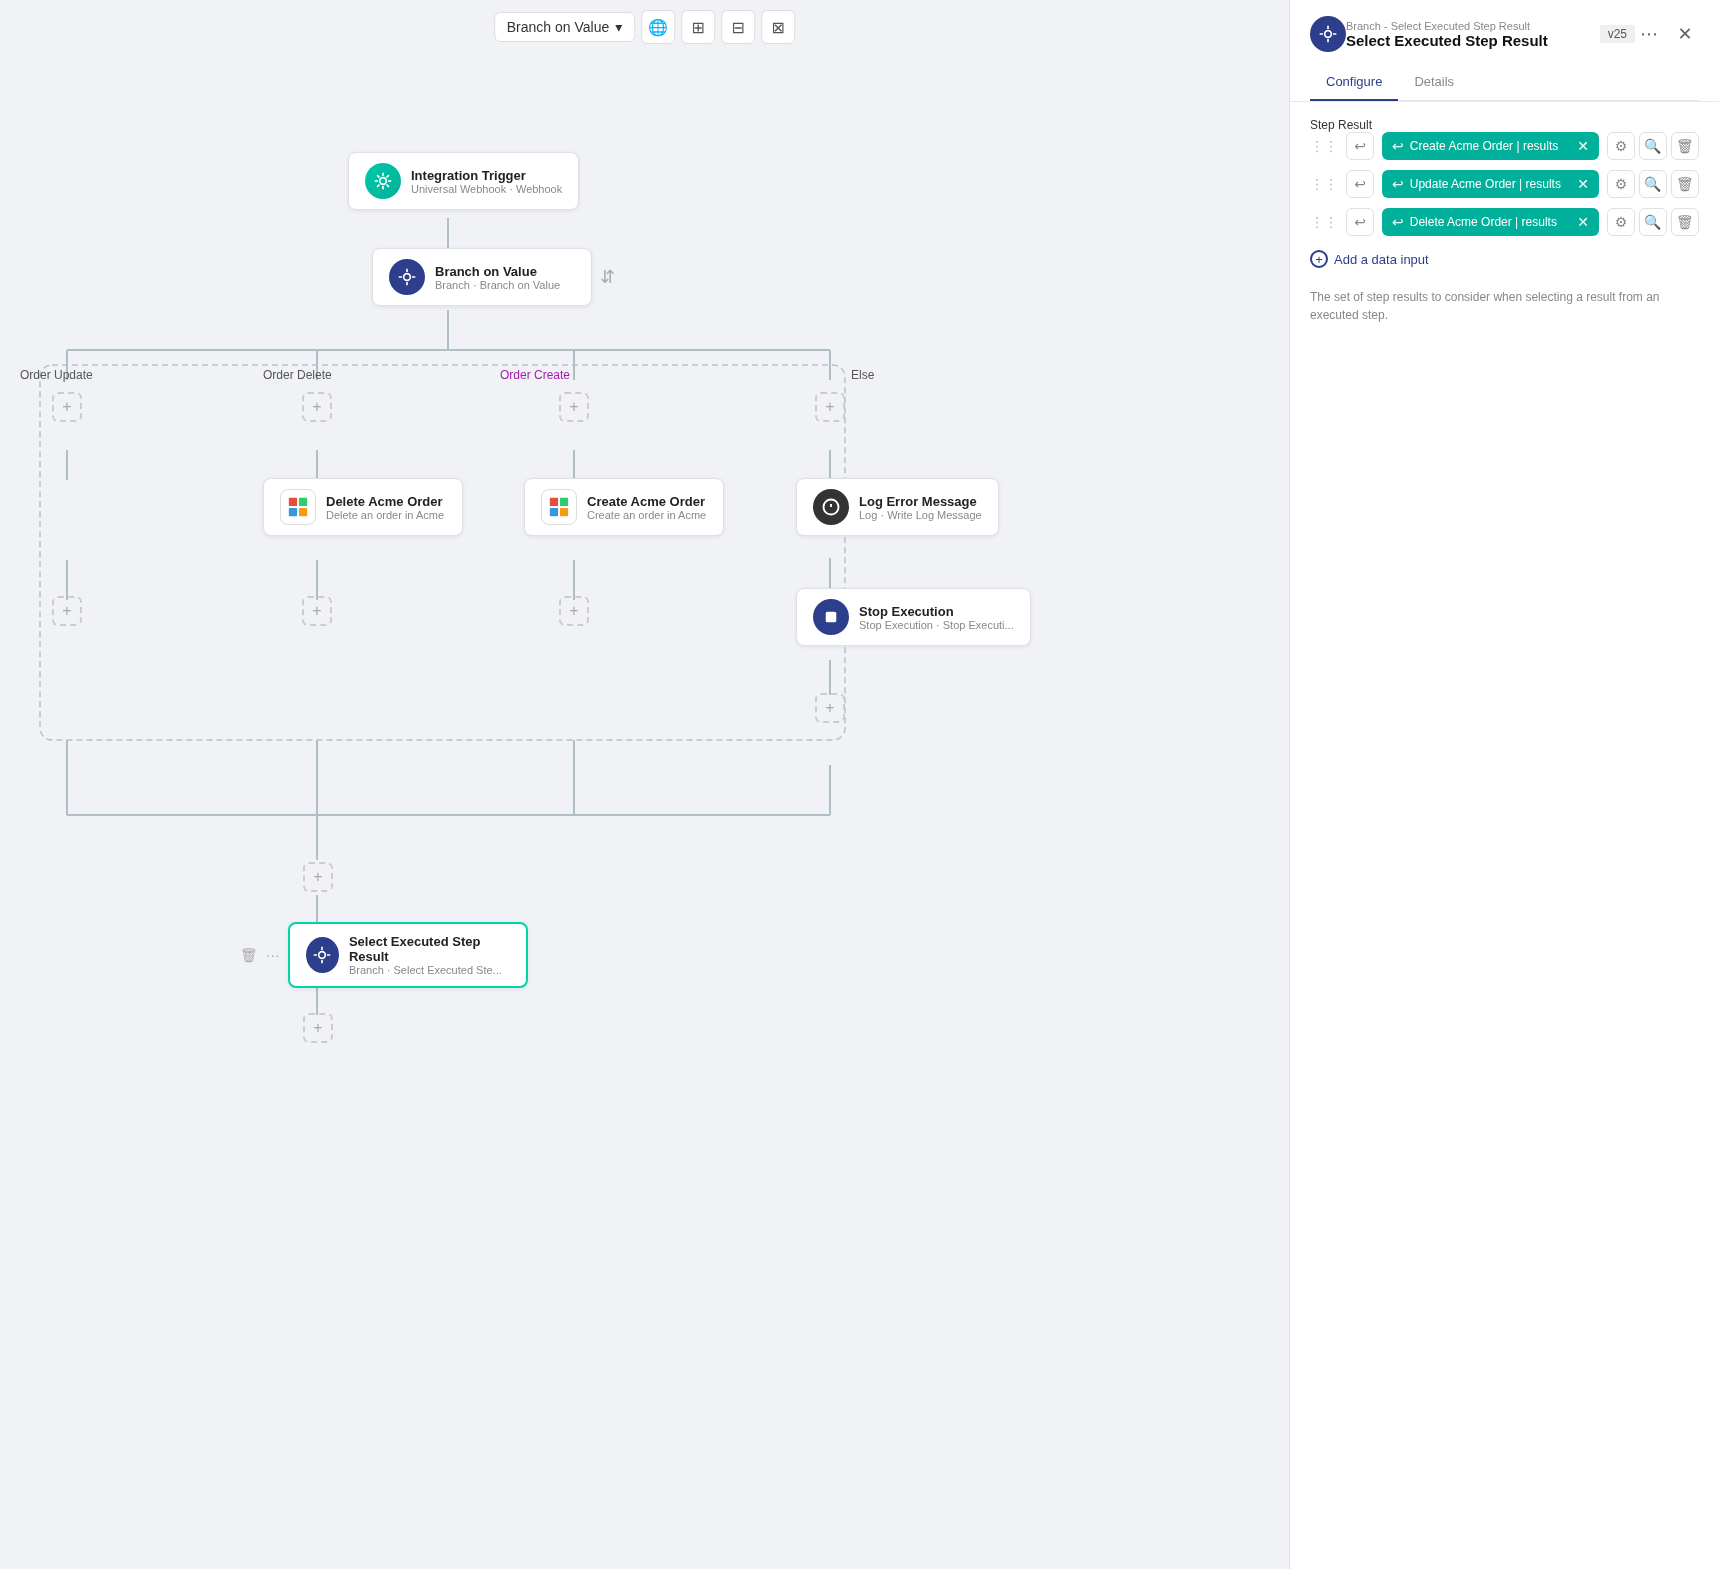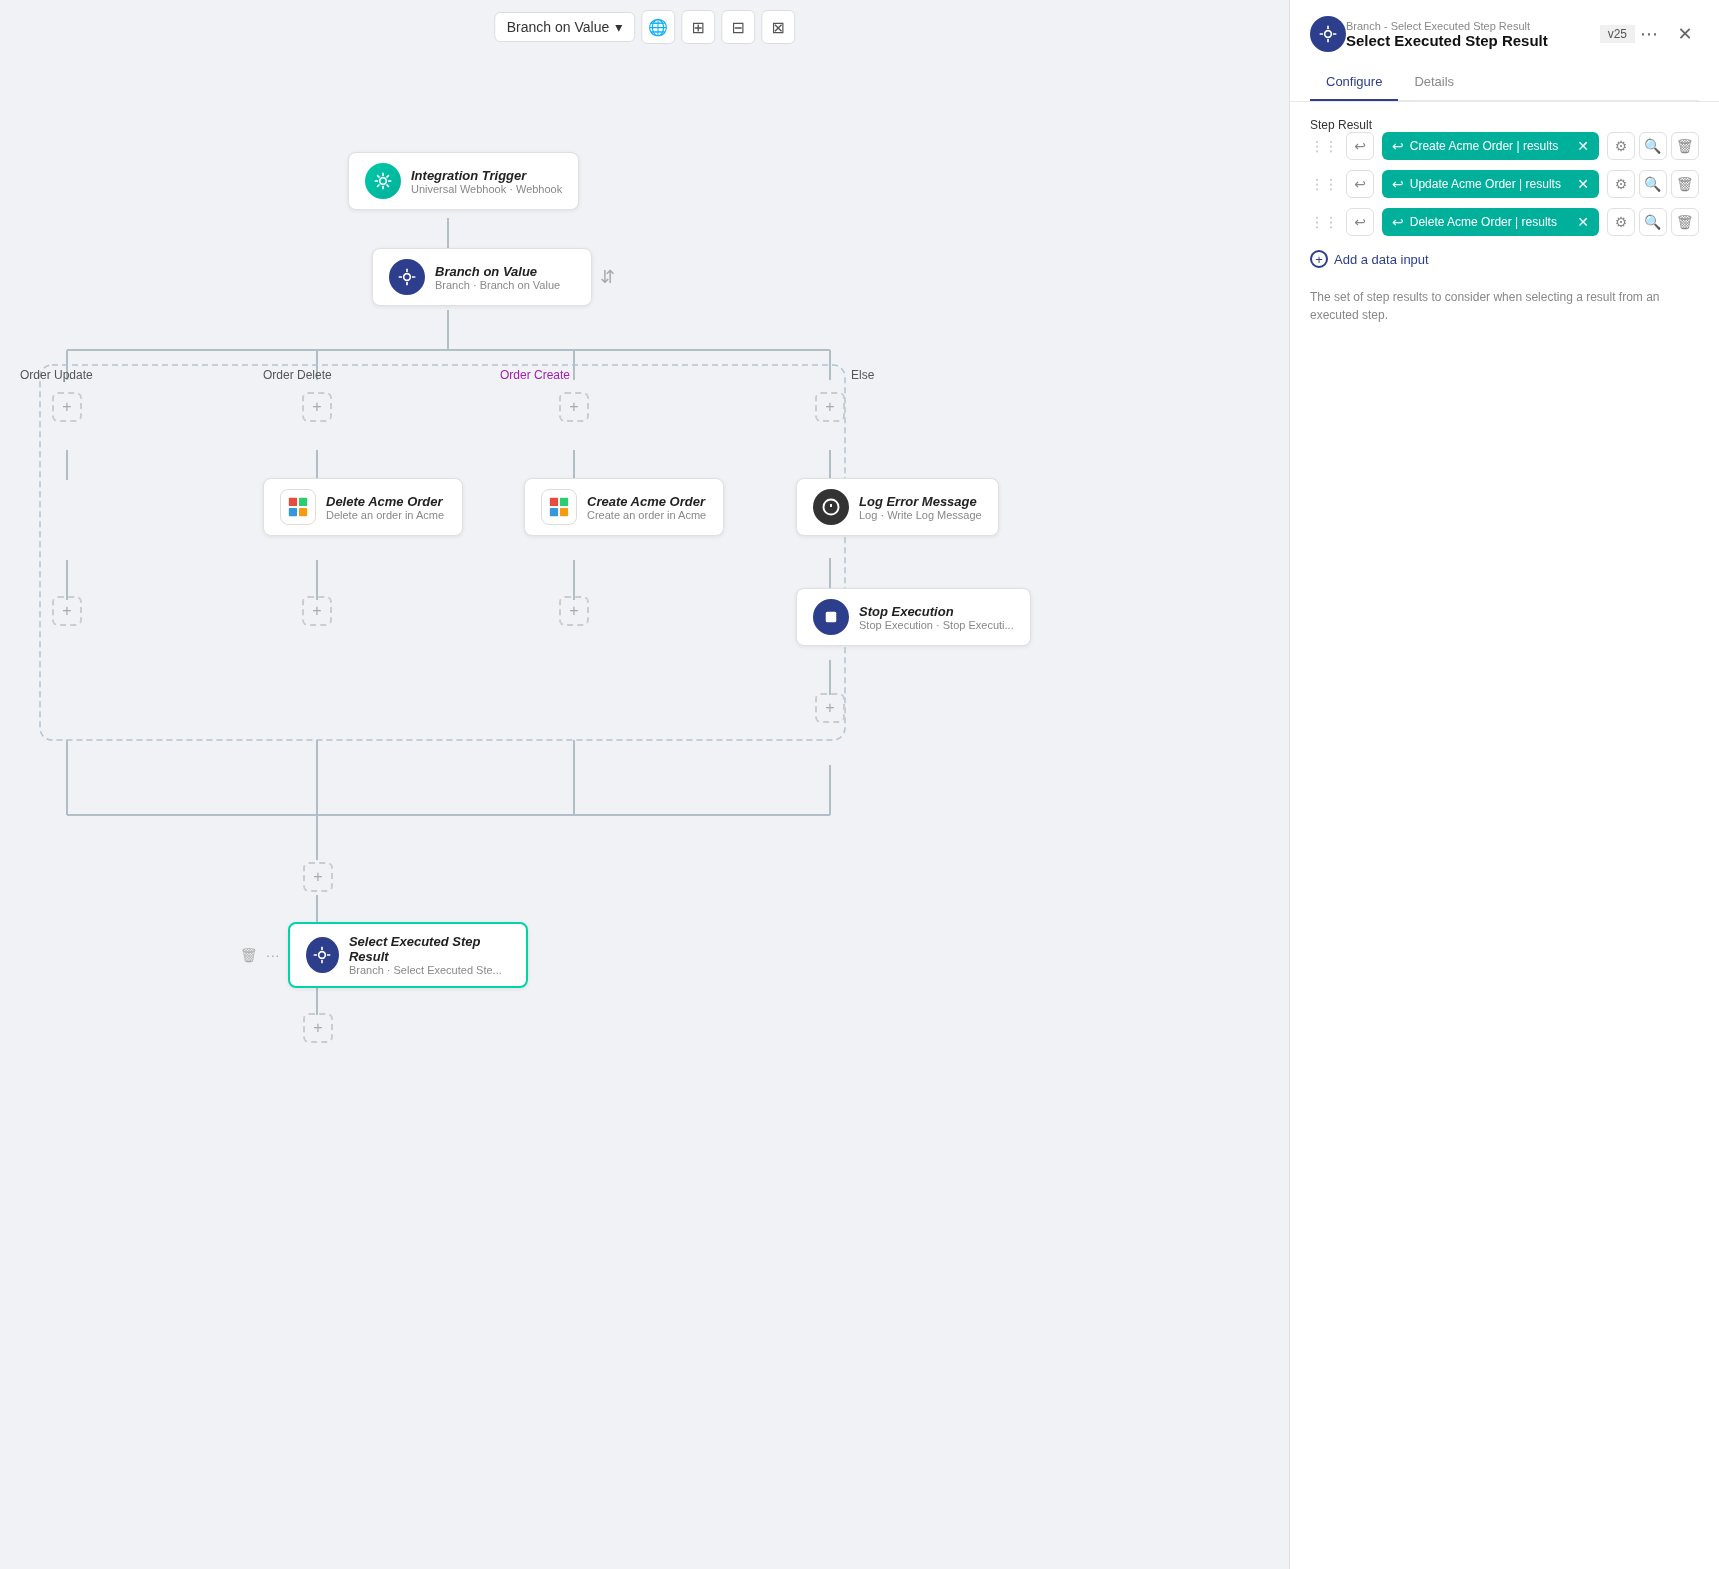--- a/index.html
+++ b/index.html
@@ -58,21 +58,21 @@
       display: flex;
       align-items: center;
       gap: 10px;
       min-width: 200px;
       max-width: 240px;
       cursor: pointer;
       box-shadow: 0 1px 4px rgba(0,0,0,0.08);
     }
 
     .node-text-group { display: flex; flex-direction: column; }
-    .node-title { font-size: 13px; font-weight: 600; color: #222; font-style: italic; }
+    .node-title { font-size: 13px; font-weight: 600; color: #222; }
     .node-subtitle { font-size: 11px; color: #888; }
 
     .add-btn {
       width: 30px;
       height: 30px;
       border: 2px dashed #ccc;
       border-radius: 6px;
       background: transparent;
       display: flex;
       align-items: center;

